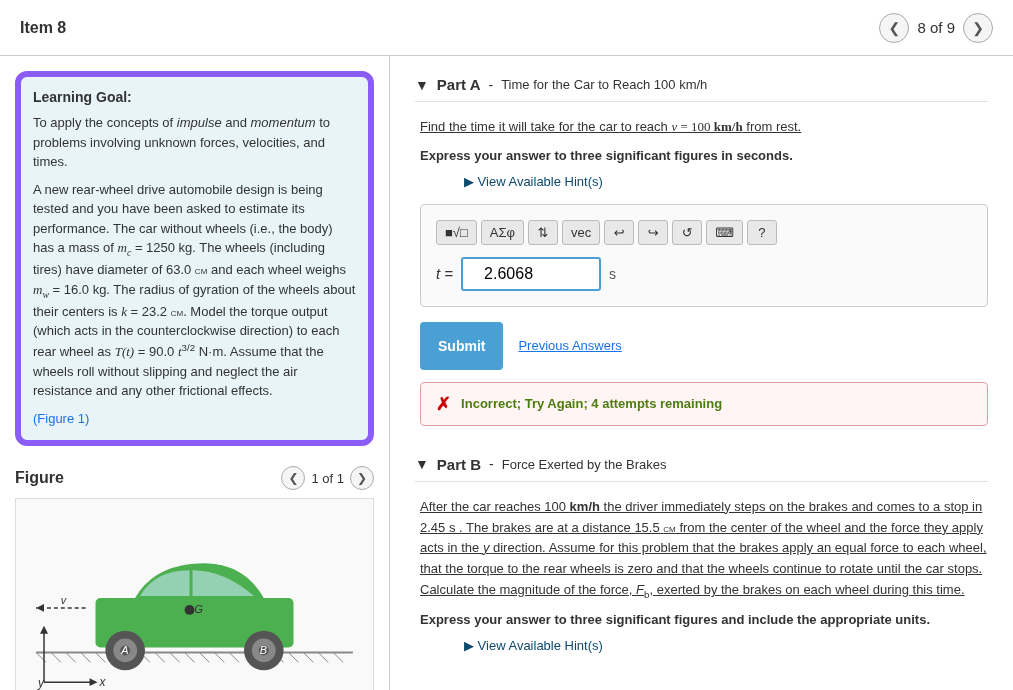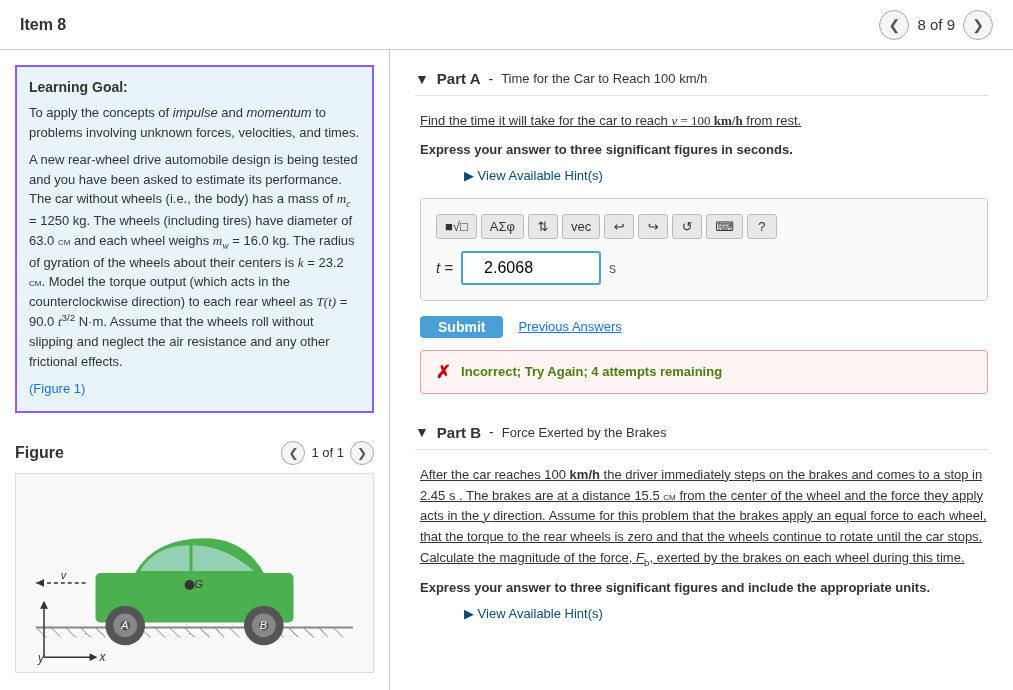--- a/index.html
+++ b/index.html
@@ -1,20 +1,20 @@
 <!DOCTYPE html>
 <html><head>
   <meta charset="utf-8">
   <style>
     * { box-sizing: border-box; margin: 0; padding: 0; }
     body { font-family: Arial, sans-serif; font-size: 14px; color: #333; background: #fff; }
 
     .top-bar {
       display: flex; align-items: center; justify-content: space-between;
-      padding: 10px 20px; border-bottom: 1px solid #ccc; height: 50px;
+      padding: 10px 20px; border-bottom: 1px solid #ccc; height: 56px;
     }
     .top-bar-title { font-size: 16px; font-weight: bold; }
     .nav-controls { display: flex; align-items: center; gap: 8px; }
     .nav-btn {
       width: 30px; height: 30px; border-radius: 50%; border: 1px solid #aaa;
       background: #f5f5f5; cursor: pointer; display: flex; align-items: center;
       justify-content: center; font-size: 14px; color: #555;
     }
     .nav-counter { font-size: 15px; color: #333; }
 
@@ -22,22 +22,22 @@
       display: flex; height: calc(690px - 50px); overflow: hidden;
     }
 
     
     .left-panel {
       width: 390px; min-width: 390px; border-right: 1px solid #ccc;
       overflow-y: auto; padding: 15px;
     }
 
     .learning-goal-box {
-      background: #e8f4f8; border: 2px solid #8b5cf6; border-radius: 0;
-      padding: 12px; margin-bottom: 28px;
+      background: #e8f4f8; border: 6px solid #8b5cf6; border-radius: 12px;
+      padding: 12px; margin-bottom: 20px;
     }
     .learning-goal-box .lg-title { font-weight: bold; margin-bottom: 8px; font-size: 14px; }
     .learning-goal-box p { font-size: 13px; line-height: 1.5; margin-bottom: 8px; }
     .learning-goal-box p:last-child { margin-bottom: 0; }
 
     .figure-section { margin-top: 10px; }
     .figure-header {
       display: flex; align-items: center; justify-content: space-between;
       margin-bottom: 8px;
     }
@@ -100,21 +100,21 @@
       border: 2px solid #4a9fd4; border-radius: 3px; padding: 6px 21px;
       font-size: 16px; width: 140px; outline: none;
     }
     .unit-label { font-size: 14px; color: #555; }
 
     .action-row {
       display: flex; align-items: center; gap: 15px; margin-bottom: 12px;
     }
     .submit-btn {
       background: #4a9fd4; color: white; border: none; border-radius: 4px;
-      padding: 3px 18px; font-size: 14px; cursor: pointer; font-weight: bold;
+      padding: 16px 18px; font-size: 14px; cursor: pointer; font-weight: bold;
     }
     .prev-answers-link {
       color: #1a73e8; font-size: 13px; cursor: pointer;
     }
 
     .error-box {
       border: 1px solid #e0a0a0; border-radius: 4px; padding: 10px 15px;
       background: #fff5f5; display: flex; align-items: center; gap: 10px;
     }
     .error-icon { color: #cc0000; font-size: 18px; font-weight: bold; }

